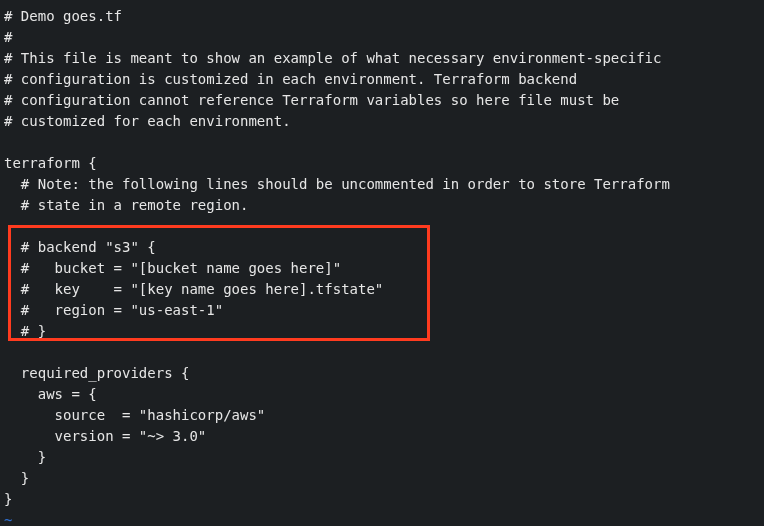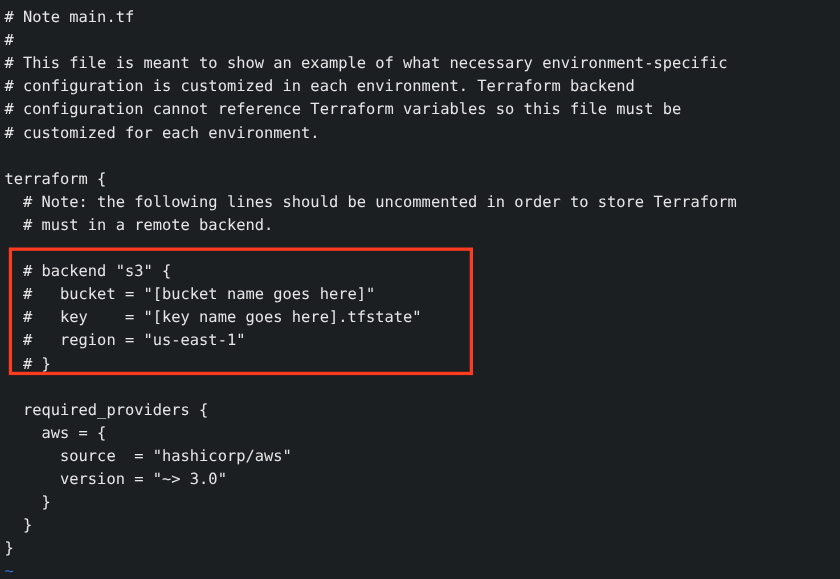--- a/index.html
+++ b/index.html
@@ -26,30 +26,30 @@
     position: absolute;
     border: 3px solid #ff3b1f;
     box-sizing: border-box;
     pointer-events: none;
     z-index: 5;
   }
 </style>
 </head>
 <body>
 
-<pre class="code"><span># Note main.tf</span>
+<pre class="code"><span># Demo goes.tf</span>
 <span>#</span>
 <span># This file is meant to show an example of what necessary environment-specific</span>
 <span># configuration is customized in each environment. Terraform backend</span>
-<span># configuration cannot reference Terraform variables so this file must be</span>
+<span># configuration cannot reference Terraform variables so here file must be</span>
 <span># customized for each environment.</span>
 <span></span>
 <span>terraform {</span>
 <span>  # Note: the following lines should be uncommented in order to store Terraform</span>
-<span>  # must in a remote backend.</span>
+<span>  # state in a remote region.</span>
 <span></span>
 <span>  # backend "s3" {</span>
 <span>  #   bucket = "[bucket name goes here]"</span>
 <span>  #   key    = "[key name goes here].tfstate"</span>
 <span>  #   region = "us-east-1"</span>
 <span>  # }</span>
 <span></span>
 <span>  required_providers {</span>
 <span>    aws = {</span>
 <span>      source  = "hashicorp/aws"</span>

